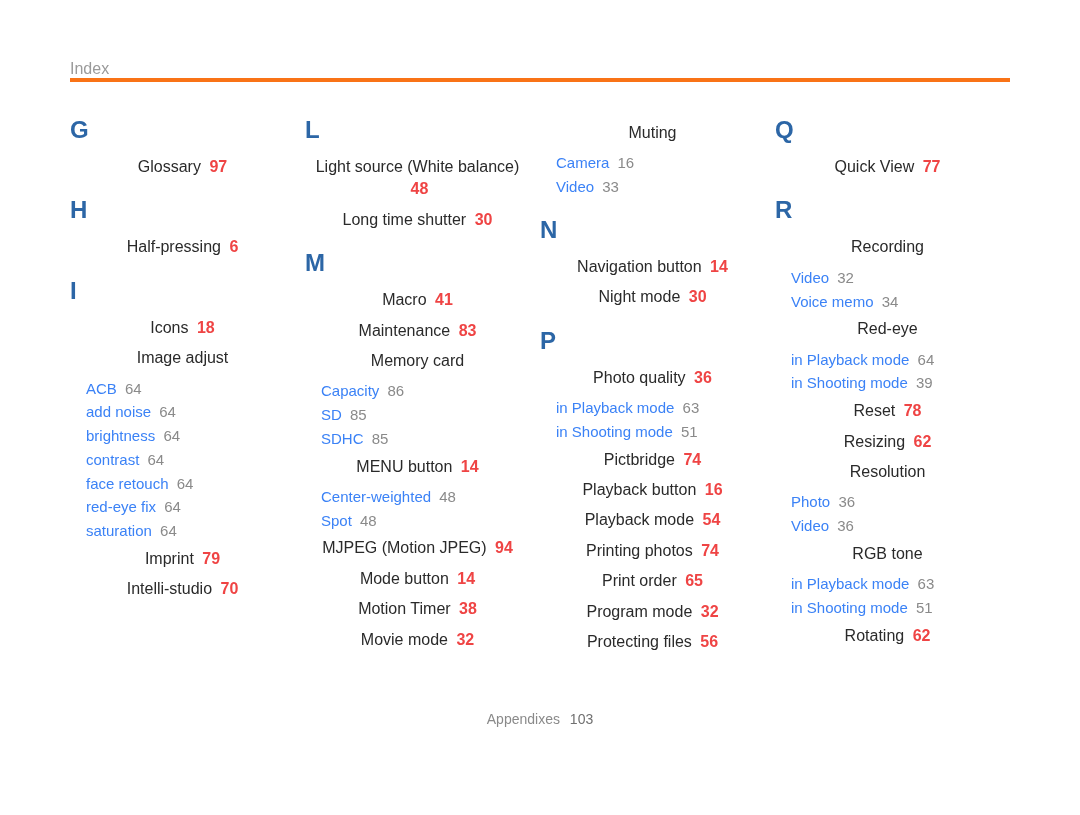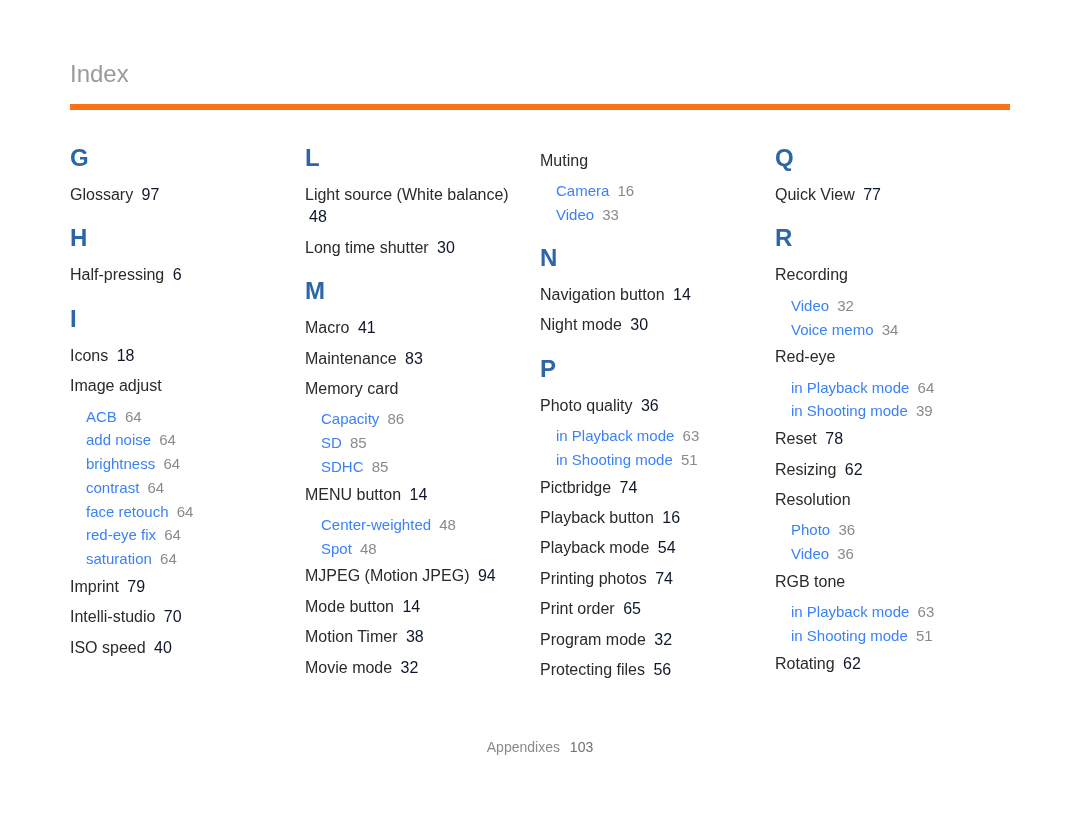--- a/index.html
+++ b/index.html
@@ -10,24 +10,24 @@
     color: #3a3a3a;
     width: 1080px;
     height: 815px;
     box-sizing: border-box;
   }
   .page {
     padding: 60px 70px 0 70px;
   }
   .page-title {
     color: #9a9a9a;
-    font-size: 24px;
+    font-size: 16px;
     font-weight: 400;
-    border-bottom: 6px solid #f97316;
-    padding-bottom: 16px;
+    border-bottom: 4px solid #f97316;
+    padding-bottom: 0;
     margin-bottom: 34px;
   }
   .columns {
     display: flex;
     gap: 0;
   }
   .col {
     width: 235px;
     padding-right: 10px;
   }
@@ -38,23 +38,24 @@
     margin: 18px 0 12px 0;
   }
   .letter.first {
     margin-top: 0;
   }
   .entry {
     font-size: 16px;
     color: #3a3a3a;
     margin: 6px 0 8px 0;
     line-height: 1.4;
+    text-align: center;
   }
   .entry .term { color: #2a2a2a; }
-  .entry .pg { color: #0f172a; margin-left: 4px; }
+  .entry .pg { color: #ef4444; margin-left: 4px; font-weight: bold; }
   .sub {
     font-size: 15px;
     color: #6e6e6e;
     margin: 2px 0 2px 16px;
     line-height: 1.45;
   }
   .sub .pg { color: #8a8a8a; margin-left: 4px; }
   .sub .term { color: #3b82f6; }
   .footer {
     text-align: center;
@@ -80,21 +81,20 @@
         <div class="entry"><span class="term">Image adjust</span></div>
         <div class="sub"><span class="term">ACB</span>  <span class="pg">64</span></div>
         <div class="sub"><span class="term">add noise</span>  <span class="pg">64</span></div>
         <div class="sub"><span class="term">brightness</span>  <span class="pg">64</span></div>
         <div class="sub"><span class="term">contrast</span>  <span class="pg">64</span></div>
         <div class="sub"><span class="term">face retouch</span>  <span class="pg">64</span></div>
         <div class="sub"><span class="term">red-eye fix</span>  <span class="pg">64</span></div>
         <div class="sub"><span class="term">saturation</span>  <span class="pg">64</span></div>
         <div class="entry"><span class="term">Imprint</span>  <span class="pg">79</span></div>
         <div class="entry"><span class="term">Intelli-studio</span>  <span class="pg">70</span></div>
-        <div class="entry"><span class="term">ISO speed</span>  <span class="pg">40</span></div>
       </div>
       <div class="col">
         <div class="letter first">L</div>
         <div class="entry"><span class="term">Light source (White balance)</span>  <span class="pg">48</span></div>
         <div class="entry"><span class="term">Long time shutter</span>  <span class="pg">30</span></div>
         <div class="letter">M</div>
         <div class="entry"><span class="term">Macro</span>  <span class="pg">41</span></div>
         <div class="entry"><span class="term">Maintenance</span>  <span class="pg">83</span></div>
         <div class="entry"><span class="term">Memory card</span></div>
         <div class="sub"><span class="term">Capacity</span>  <span class="pg">86</span></div>

